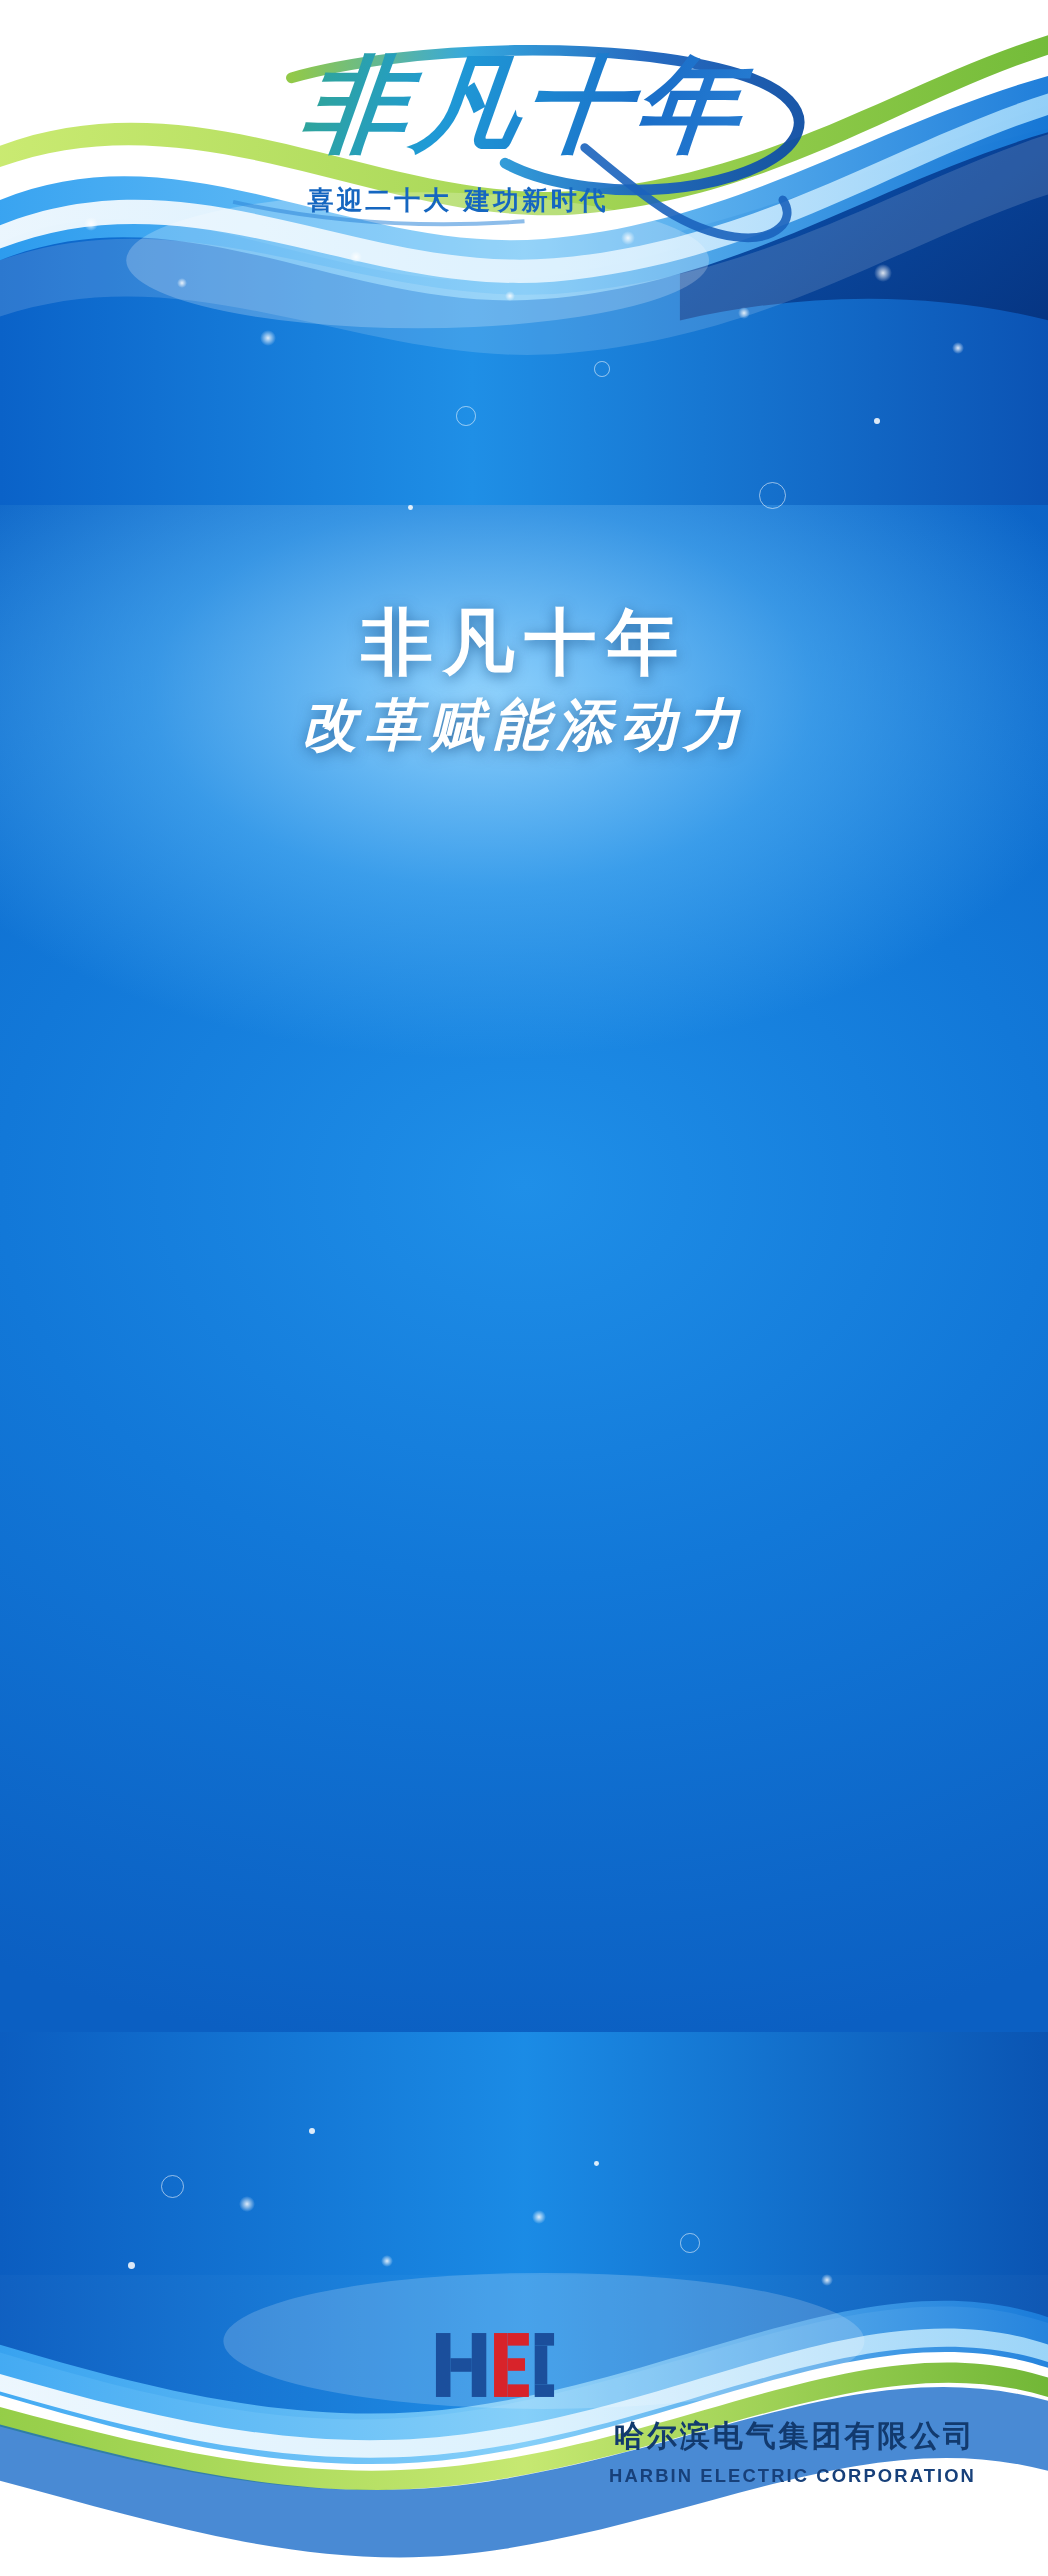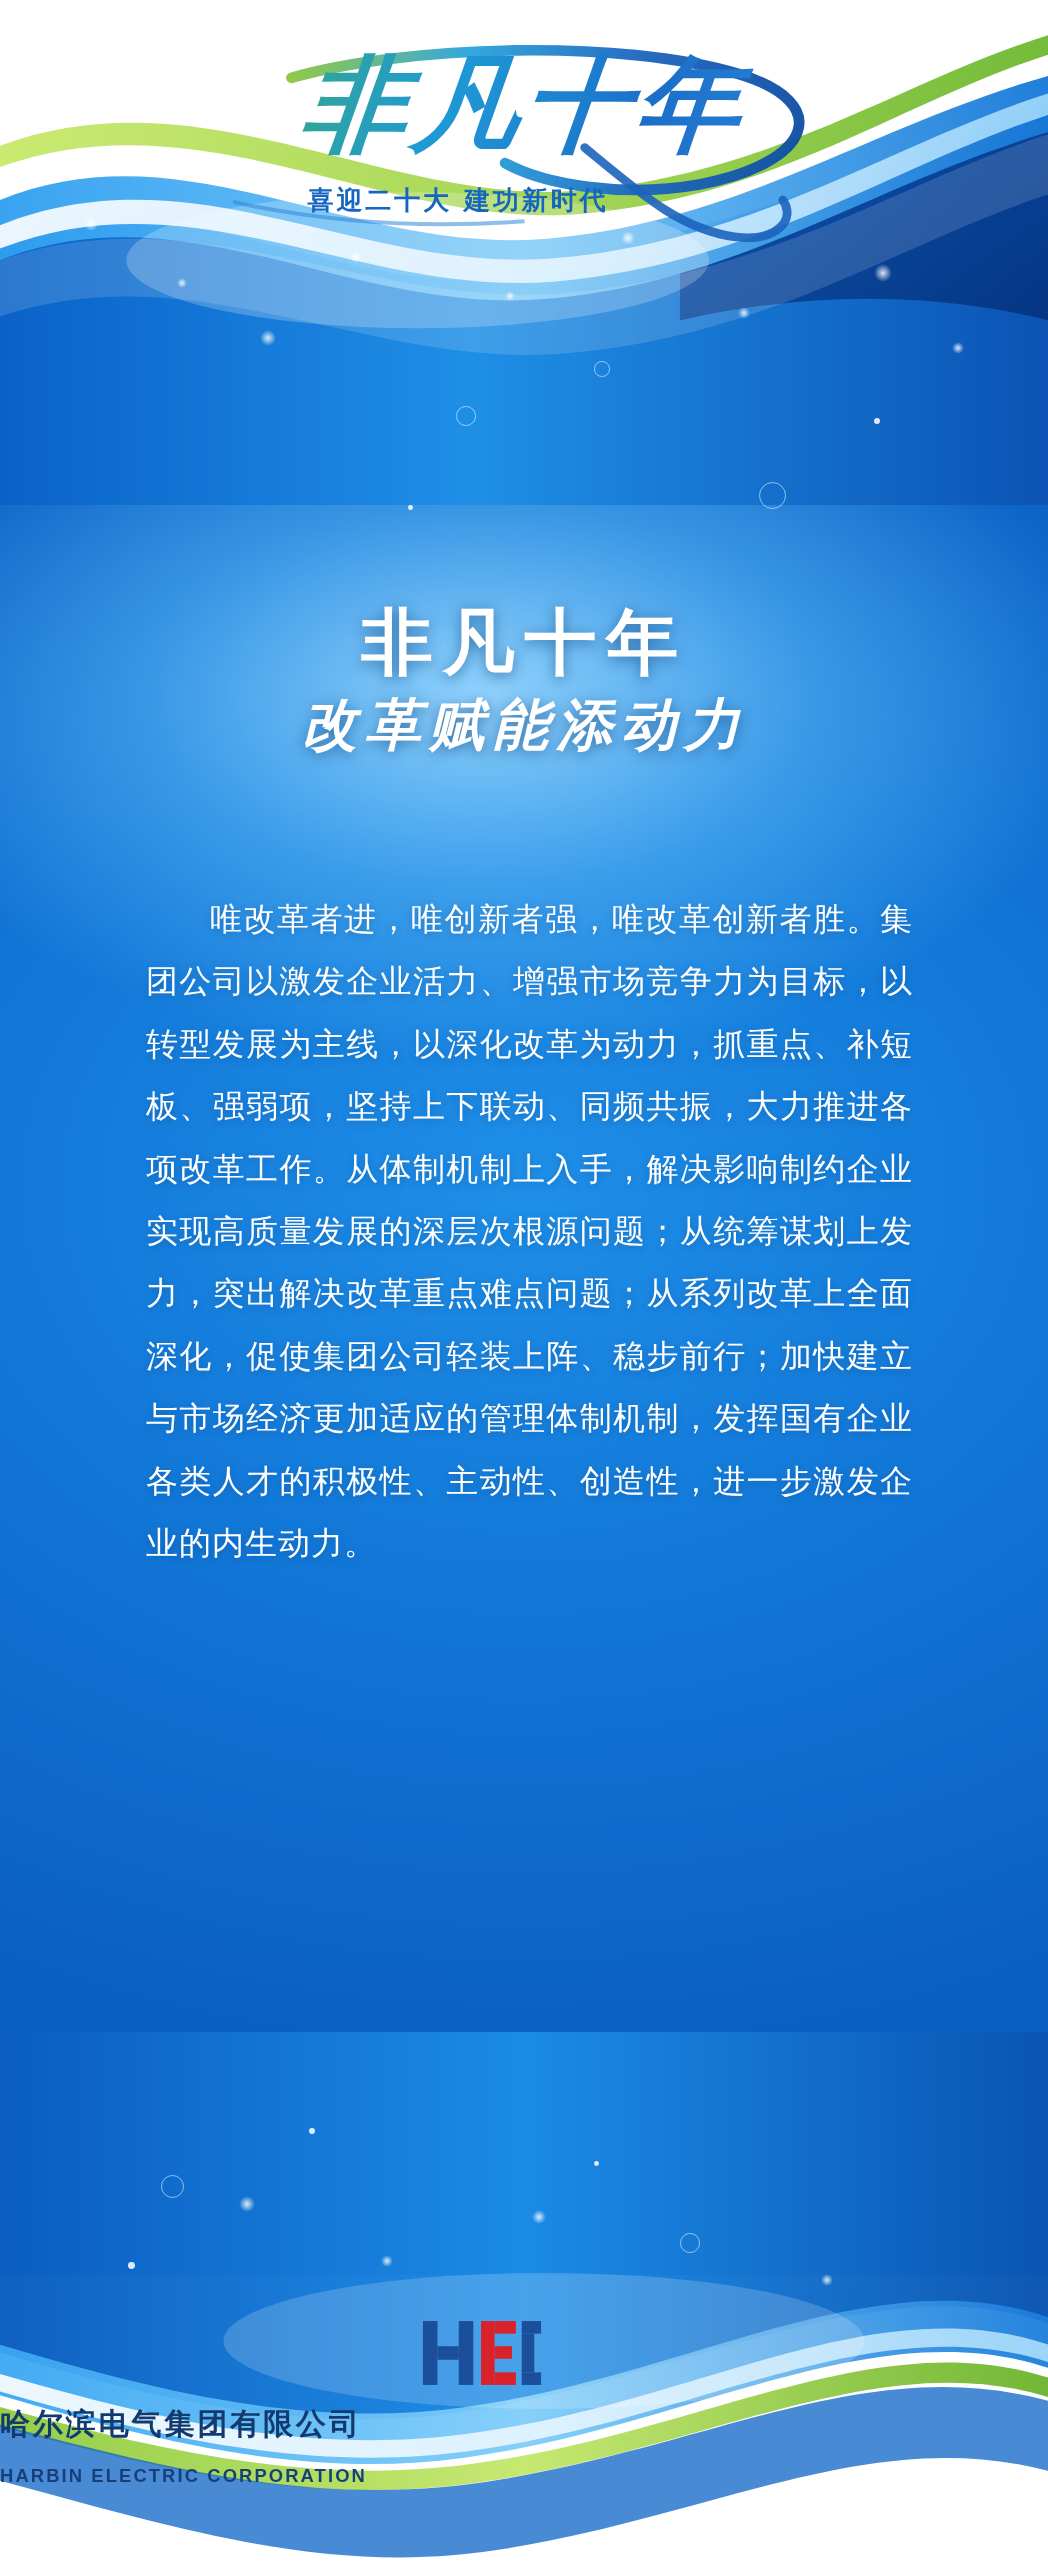--- a/index.html
+++ b/index.html
@@ -149,24 +149,24 @@
     line-height: 1.95;
     text-align: justify;
     text-indent: 64px;
     letter-spacing: 1px;
     text-shadow: 0 1.9px 7.8px rgba(5,60,120,0.35);
   }
 
   
   .footer {
     position: absolute;
-    left: 0;
+    left: 13px;
     bottom: 89px;
     width: 963px;
-    text-align: left;
+    text-align: right;
   }
   .footer-mark {
     width: 122px;
     height: 72px;
     margin: 0 auto 15.5px auto;
     display: block;
   }
   .footer-cn {
     color: #123a6e;
     font-size: 30px;
@@ -174,21 +174,21 @@
     letter-spacing: 2.9px;
     font-family: "DejaVu Sans", sans-serif;
     line-height: 1.3;
   }
   .footer-en {
     color: #17407a;
     font-size: 18.4px;
     font-weight: bold;
     letter-spacing: 2.1px;
     font-family: "Liberation Sans", sans-serif;
-    margin-top: 22px;
+    margin-top: 10px;
   }
 </style>
 </head>
 <body>
 
 <div class="poster">
 
   <div class="bg-main"></div>
   <div class="bg-top-white"></div>
   <div class="bg-bottom-white"></div>
@@ -313,21 +313,20 @@
     </svg>
     <div class="brush-title">非凡十年</div>
     <div class="sub-slogan">喜迎二十大 建功新时代</div>
   </div>
 
   <div class="headline">
     <div class="line1">非凡十年</div>
     <div class="line2">改革赋能添动力</div>
   </div>
 
-  <div class="body-text">唯改革者进，唯创新者强，唯改革创新者胜。集团公司以激发企业活力、增强市场竞争力为目标，以转型发展为主线，以深化改革为动力，抓重点、补短板、强弱项，坚持上下联动、同频共振，大力推进各项改革工作。从体制机制上入手，解决影响制约企业实现高质量发展的深层次根源问题；从统筹谋划上发力，突出解决改革重点难点问题；从系列改革上全面深化，促使集团公司轻装上阵、稳步前行；加快建立与市场经济更加适应的管理体制机制，发挥国有企业各类人才的积极性、主动性、创造性，进一步激发企业的内生动力。</div>
 
   <div class="footer">
     <svg class="footer-mark" viewBox="0 0 126 74">
 
       <rect x="2" y="4" width="15" height="66" fill="#1b4f9c"></rect>
       <rect x="17" y="30" width="22" height="14" fill="#1b4f9c"></rect>
       <rect x="39" y="4" width="15" height="66" fill="#1b4f9c"></rect>
 
       <rect x="62" y="4" width="14" height="66" fill="#d8232a"></rect>
       <rect x="76" y="4" width="22" height="13" fill="#d8232a"></rect>

